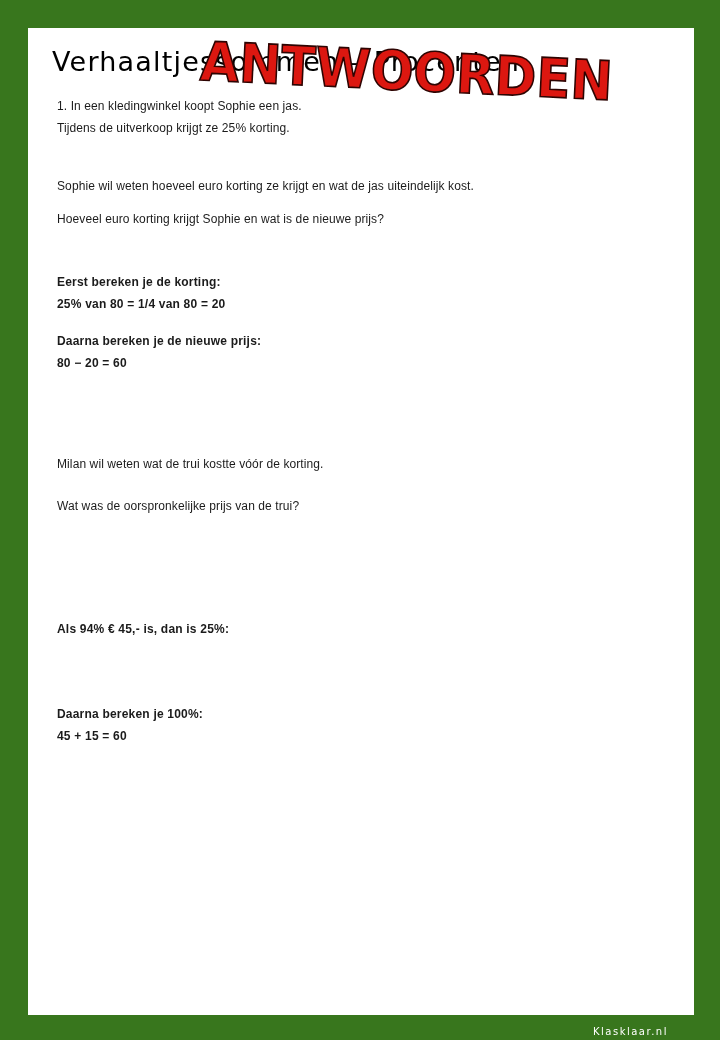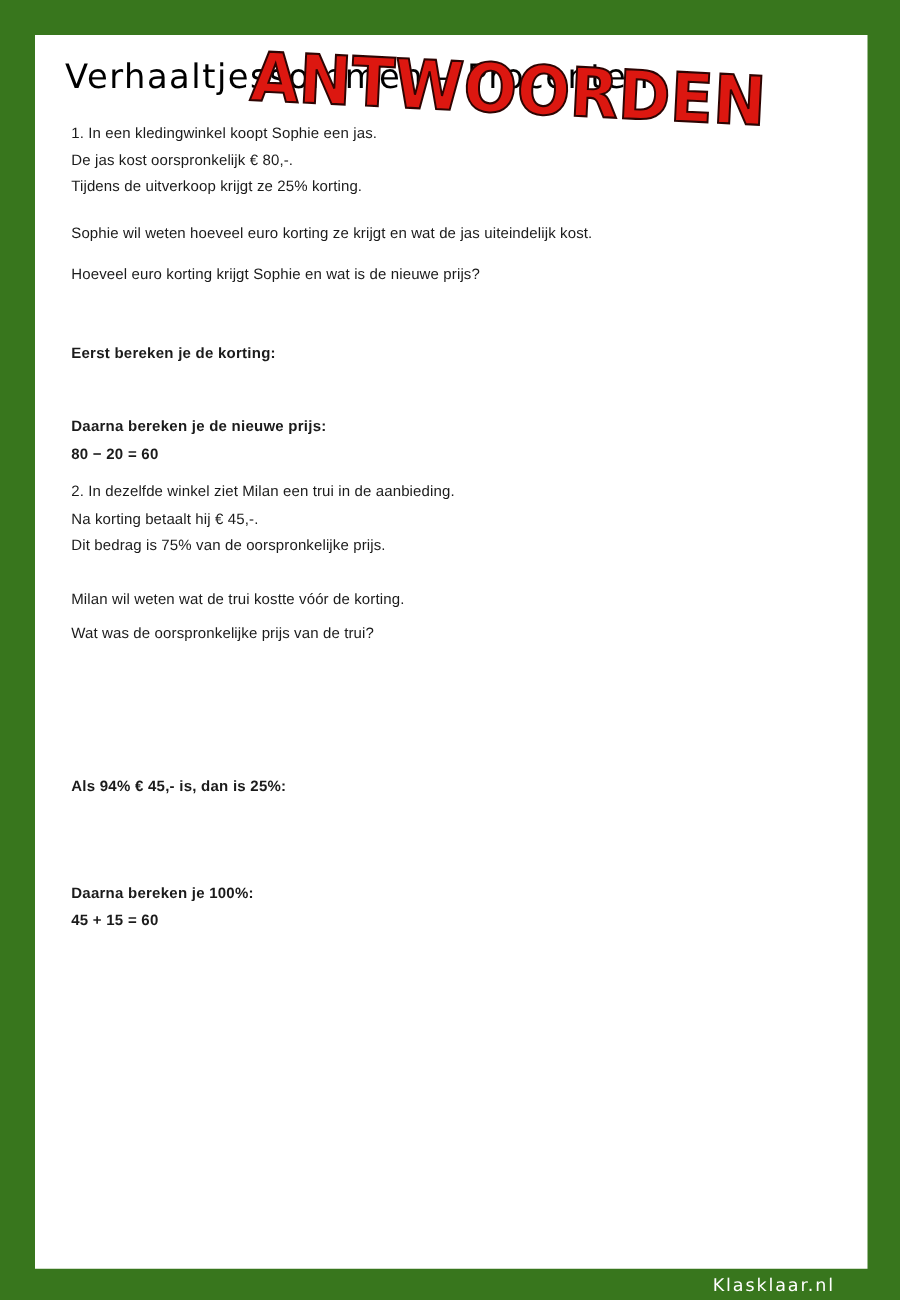--- a/index.html
+++ b/index.html
@@ -55,64 +55,59 @@
     transform: rotate(2.8deg) scaleX(0.93);
     transform-origin: 0 0;
     z-index: 5;
   }
   .watermark {
     position: absolute;
     right: 52px;
     bottom: 3px;
     color: #ffffff;
     font-family: "DejaVu Sans", sans-serif;
-    font-size: 14px;
+    font-size: 10px;
     letter-spacing: 1.5px;
     text-align: center;
   }
   .line { display: block; min-height: 21.7px; }
 </style>
 </head>
 <body>
 
 <div class="page">
 
   <div class="title">Verhaaltjessommen – Procenten</div>
   <div class="stamp">ANTWOORDEN</div>
 
   <div class="para" style="top:68px">
     <span class="line">1. In een kledingwinkel koopt Sophie een jas.</span>
-    <span class="line">De jas kost oorspronkelijk € 80,-.</span>
     <span class="line">Tijdens de uitverkoop krijgt ze 25% korting.</span>
   </div>
 
   <div class="para" style="top:181px">
     <span class="line">Hoeveel euro korting krijgt Sophie en wat is de nieuwe prijs?</span>
   </div>
 
   <div class="para" style="top:148px">
     <span class="line">Sophie wil weten hoeveel euro korting ze krijgt en wat de jas uiteindelijk kost.</span>
   </div>
 
   <div class="para bold" style="top:221px">
     <span class="line">Eerst bereken je de korting:</span>
+    <span class="line">25% van 80 = 1/4 van 80 = 20</span>
   </div>
 
   <div class="para bold" style="top:280px">
     <span class="line">Daarna bereken je de nieuwe prijs:</span>
     <span class="line">80 − 20 = 60</span>
   </div>
 
-  <div class="para" style="top:355px">
-    <span class="line">2. In dezelfde winkel ziet Milan een trui in de aanbieding.</span>
-    <span class="line">Na korting betaalt hij € 45,-.</span>
-    <span class="line">Dit bedrag is 75% van de oorspronkelijke prijs.</span>
-  </div>
 
-  <div class="para" style="top:441px">
+  <div class="para" style="top:426px">
     <span class="line">Milan wil weten wat de trui kostte vóór de korting.</span>
   </div>
 
   <div class="para" style="top:468px">
     <span class="line">Wat was de oorspronkelijke prijs van de trui?</span>
   </div>
 
 
   <div class="para bold" style="top:568px">
     <span class="line">Als 94% € 45,- is, dan is 25%:</span>

